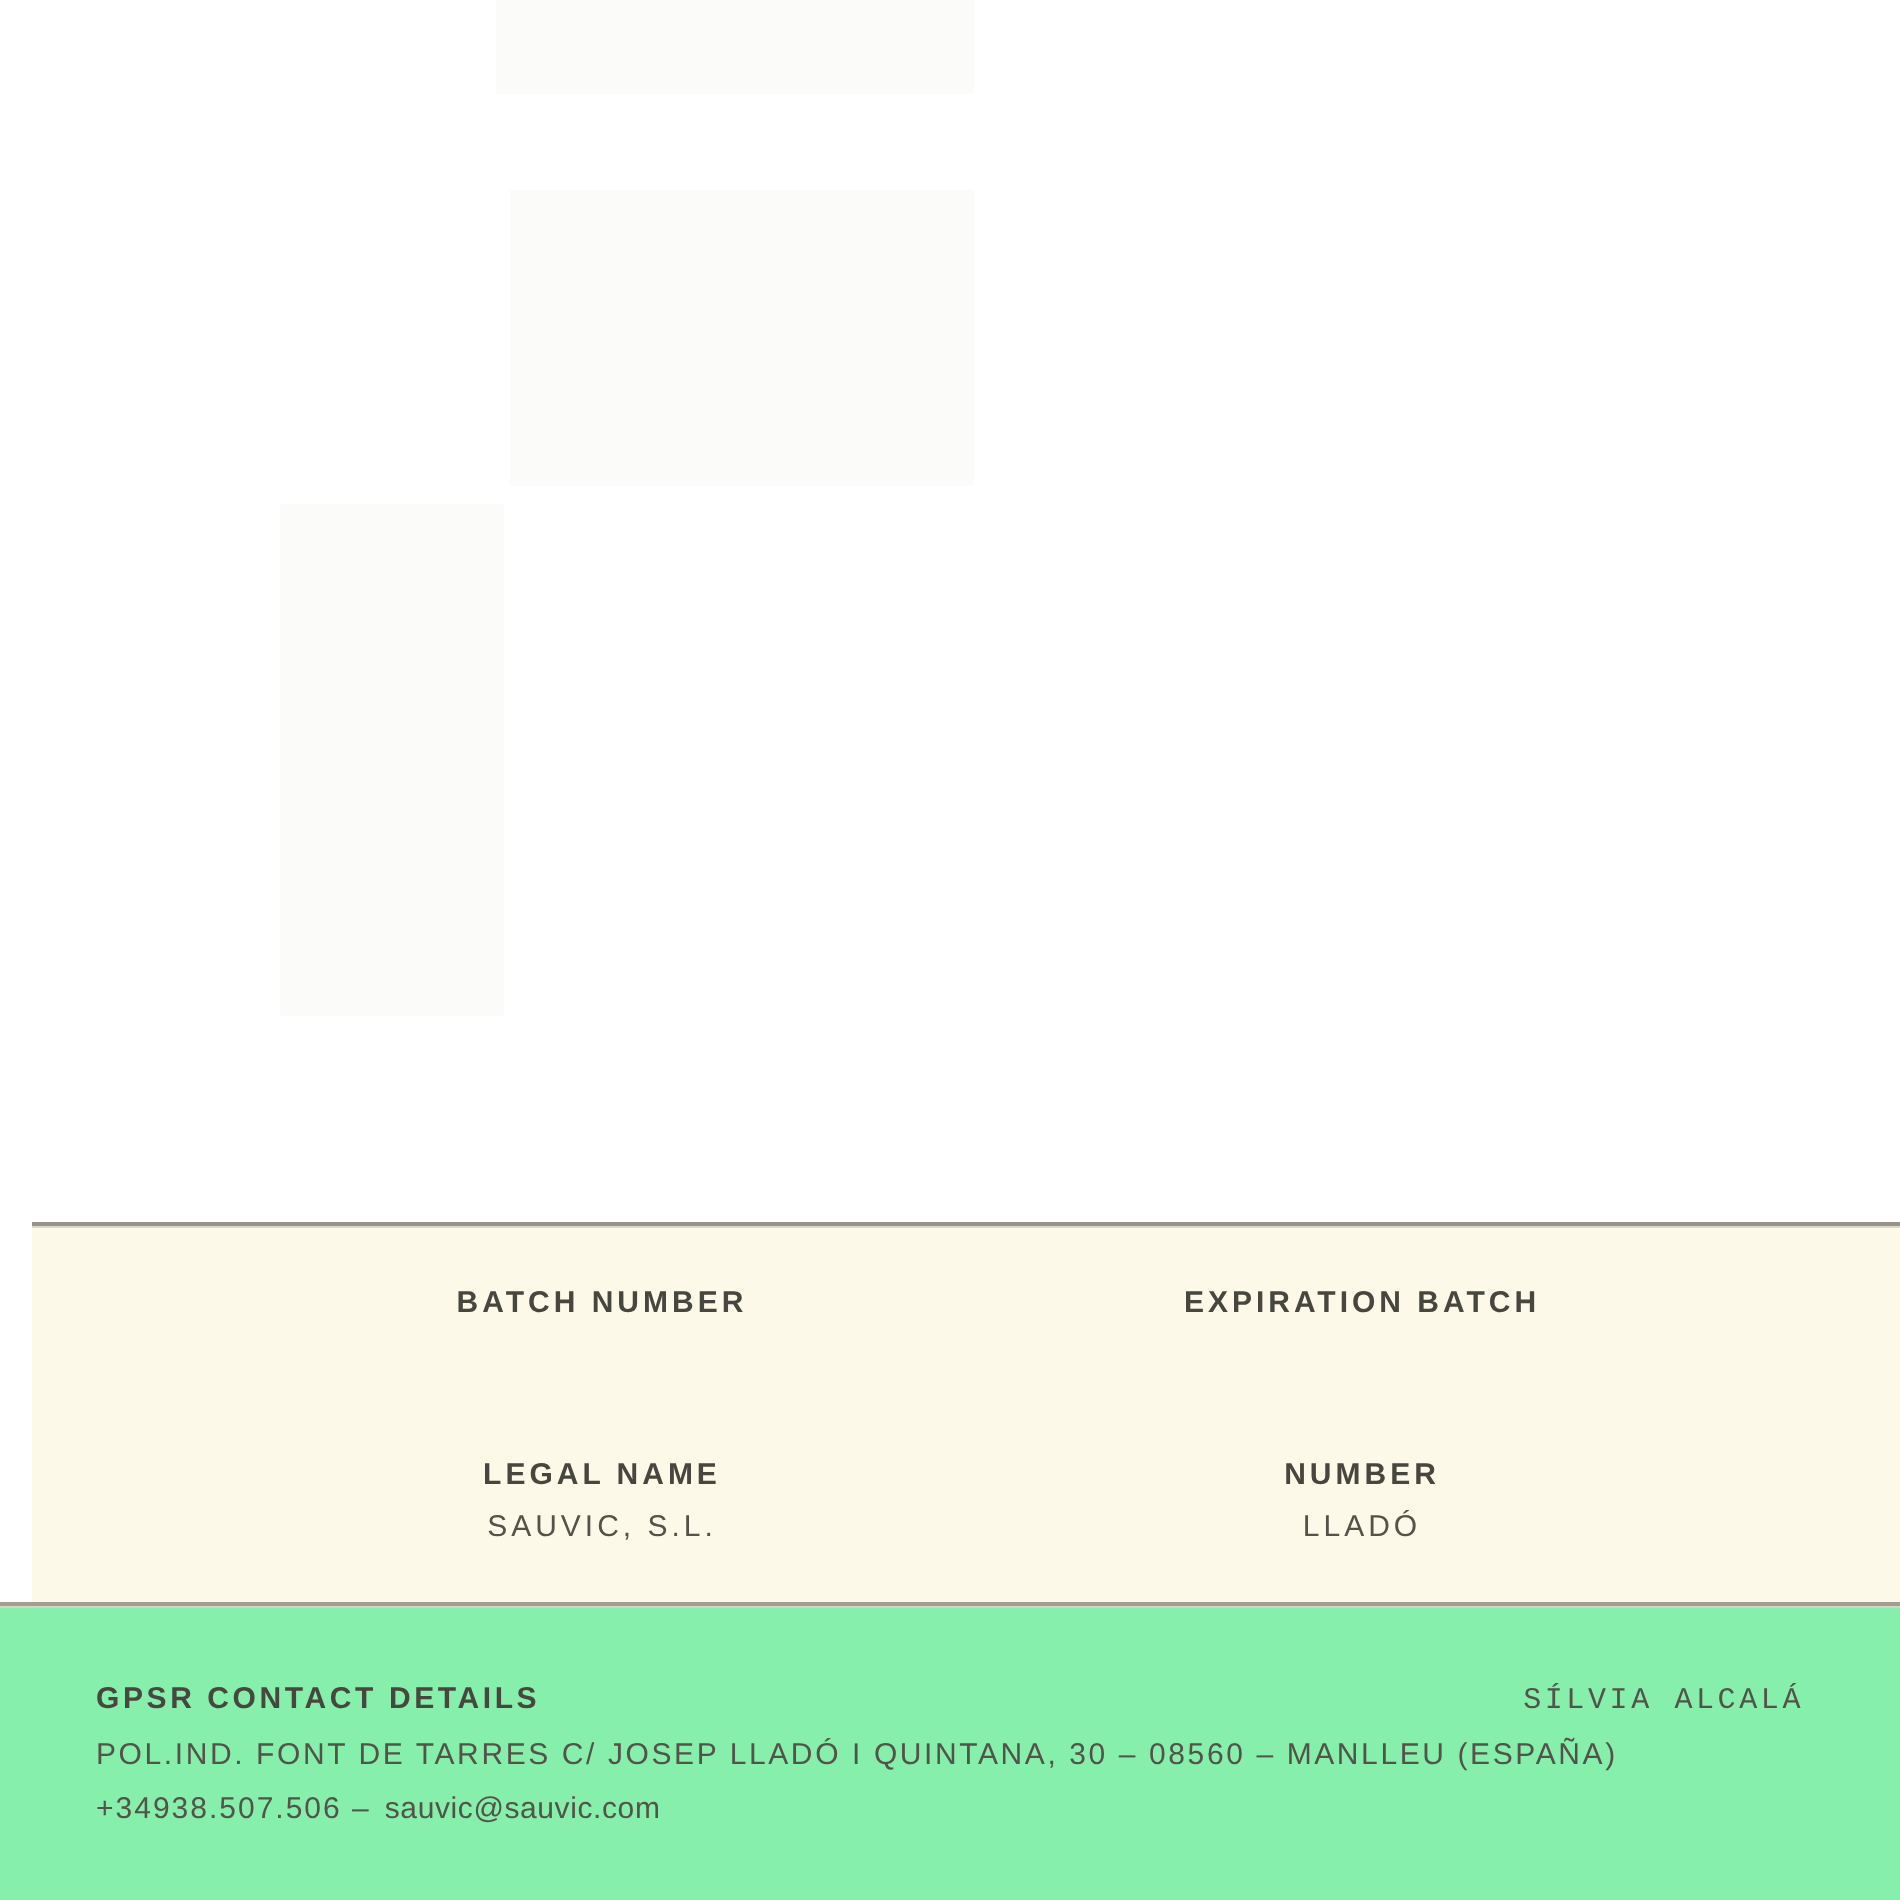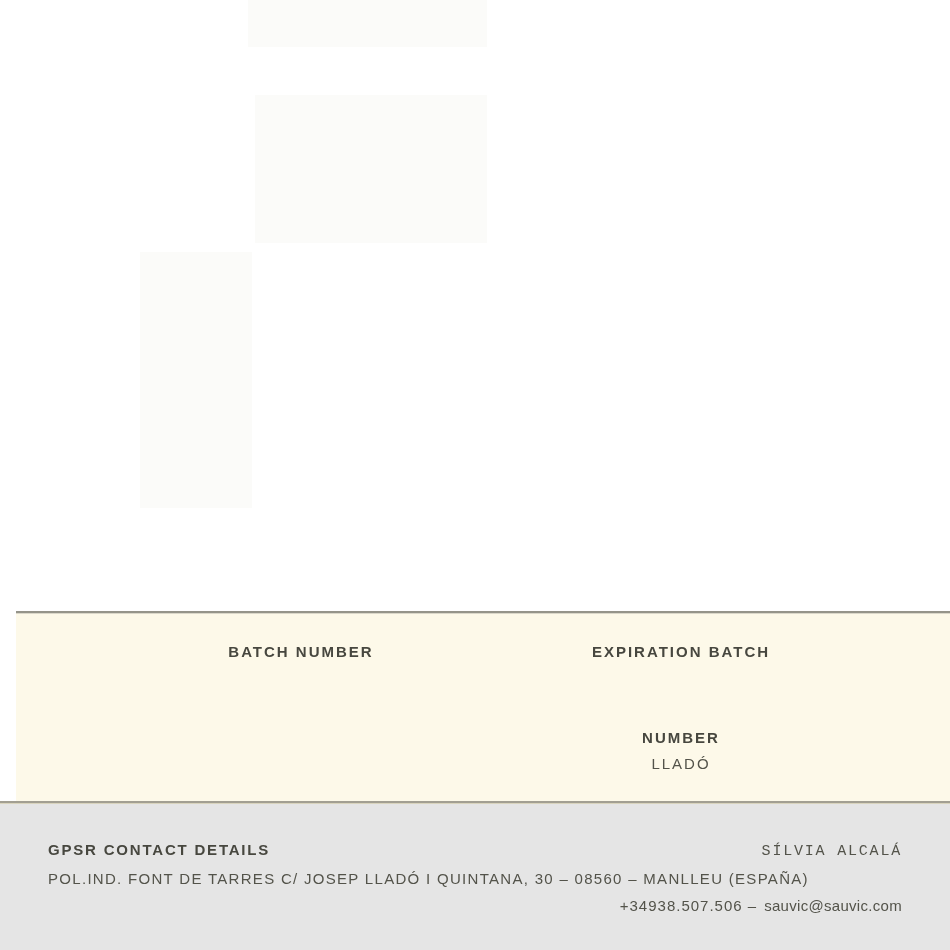--- a/index.html
+++ b/index.html
@@ -63,21 +63,21 @@
     line-height: 18px;
   }
   .field-value:empty { display: none; }
 
   
   .contact-panel {
     position: absolute;
     left: 0; top: 801px;
     width: 100%; height: 149px;
     box-sizing: border-box;
-    background: #e5e5e5;
+    background: #86efac;
     border-top: 2px solid #a29f92;
     box-shadow: inset 0 1px 0 #d9d4bd;
     padding: 33px 48px 0 48px;
     color: #53534a;
   }
   .contact-row { line-height: 27px; font-size: 15px; }
   .contact-row-main {
     display: flex;
     justify-content: space-between;
     align-items: baseline;
@@ -86,21 +86,21 @@
     font-weight: bold;
     letter-spacing: 1.8px;
     color: #47473f;
   }
   .contact-name { letter-spacing: 1.8px; font-family: Liberation Mono, monospace; }
   .contact-address {
     text-align: left;
     letter-spacing: 1.3px;
     white-space: nowrap;
   }
-  .contact-phone-email { text-align: right; letter-spacing: 1px; }
+  .contact-phone-email { text-align: left; letter-spacing: 1px; }
   .contact-email { letter-spacing: 0.3px; margin-left: 7px; }
 </style>
 </head>
 <body>
 
 <div class="page">
 
   <div class="top-area">
     <div class="ghost ghost-1"></div>
     <div class="ghost ghost-2"></div>
@@ -109,20 +109,24 @@
 
   <section class="info-panel">
     <div class="field field-batch">
       <div class="field-label">BATCH NUMBER</div>
 
     </div>
     <div class="field field-expiration">
       <div class="field-label">EXPIRATION BATCH</div>
 
     </div>
+    <div class="field field-legal">
+      <div class="field-label">LEGAL NAME</div>
+      <div class="field-value">SAUVIC, S.L.</div>
+    </div>
     <div class="field field-origin">
       <div class="field-label">NUMBER</div>
       <div class="field-value">LLADÓ</div>
     </div>
   </section>
 
   <section class="contact-panel">
     <div class="contact-row contact-row-main">
       <span class="contact-title">GPSR CONTACT DETAILS</span>
       <span class="contact-name">SÍLVIA ALCALÁ</span>

